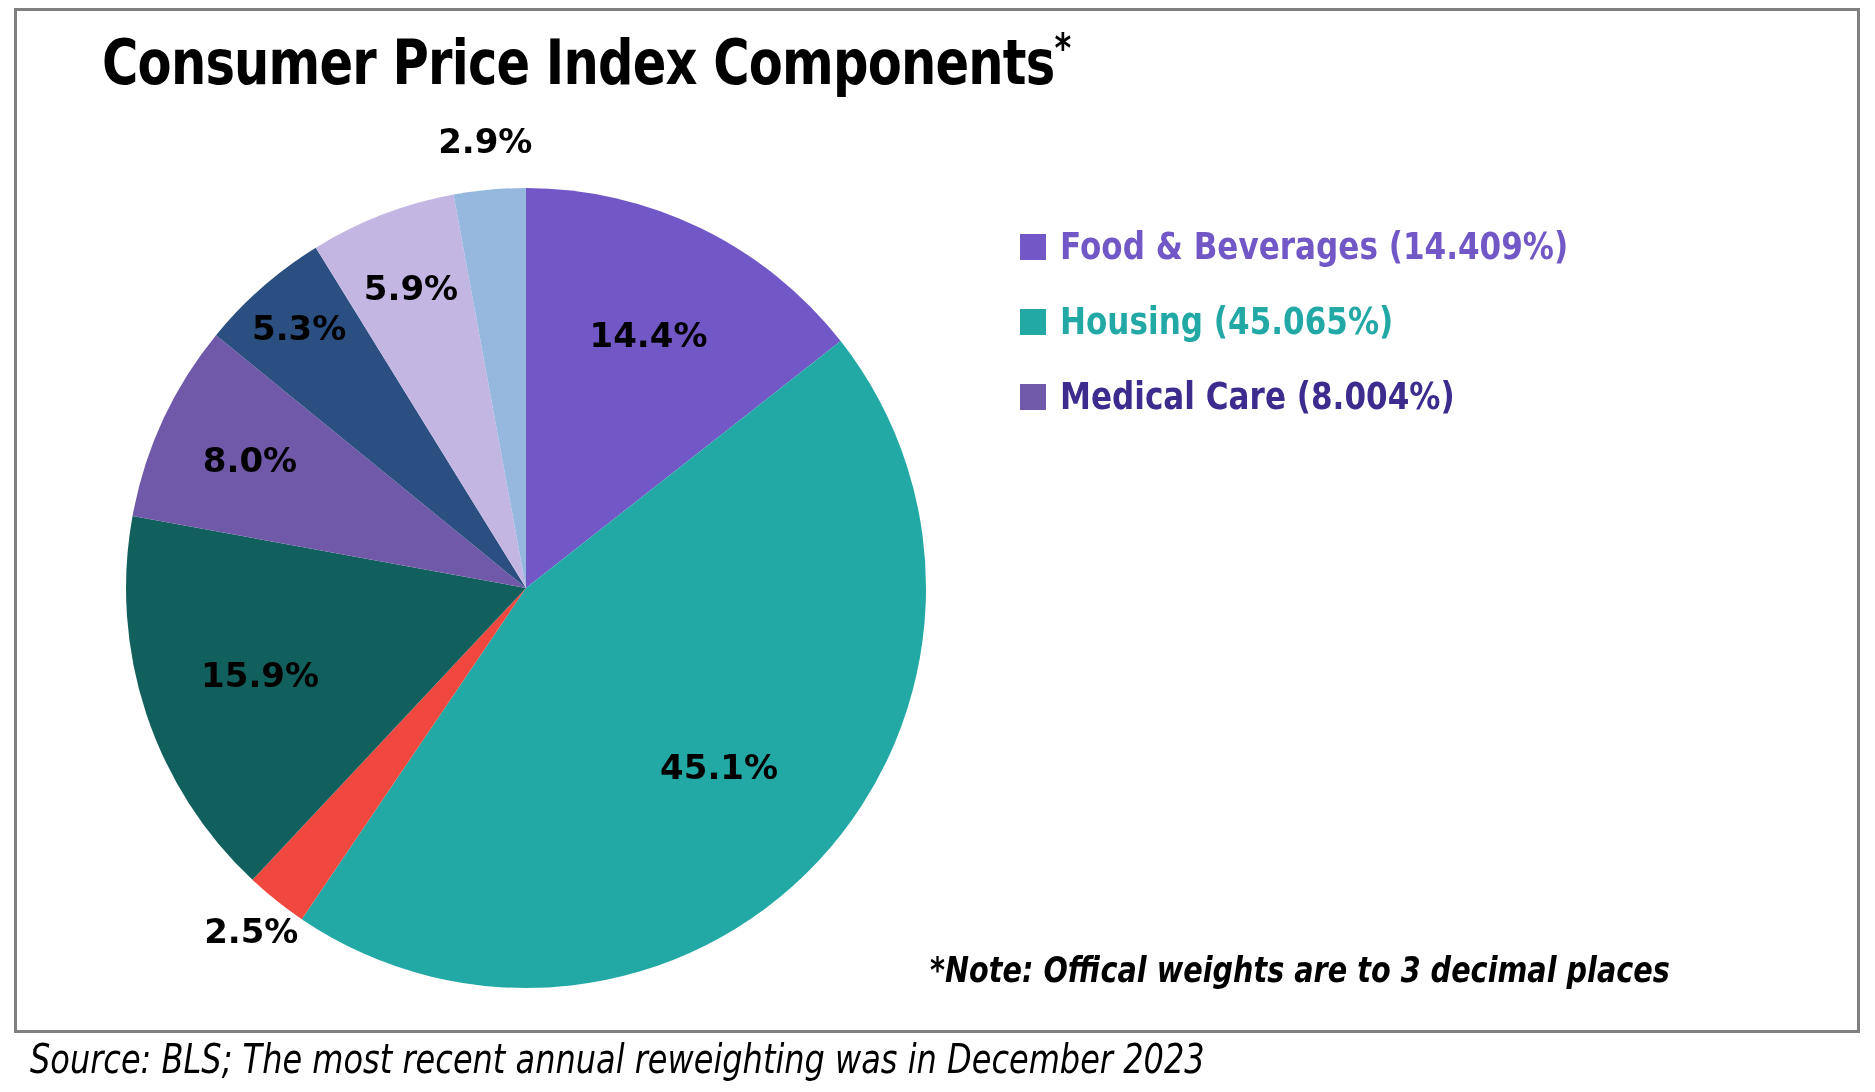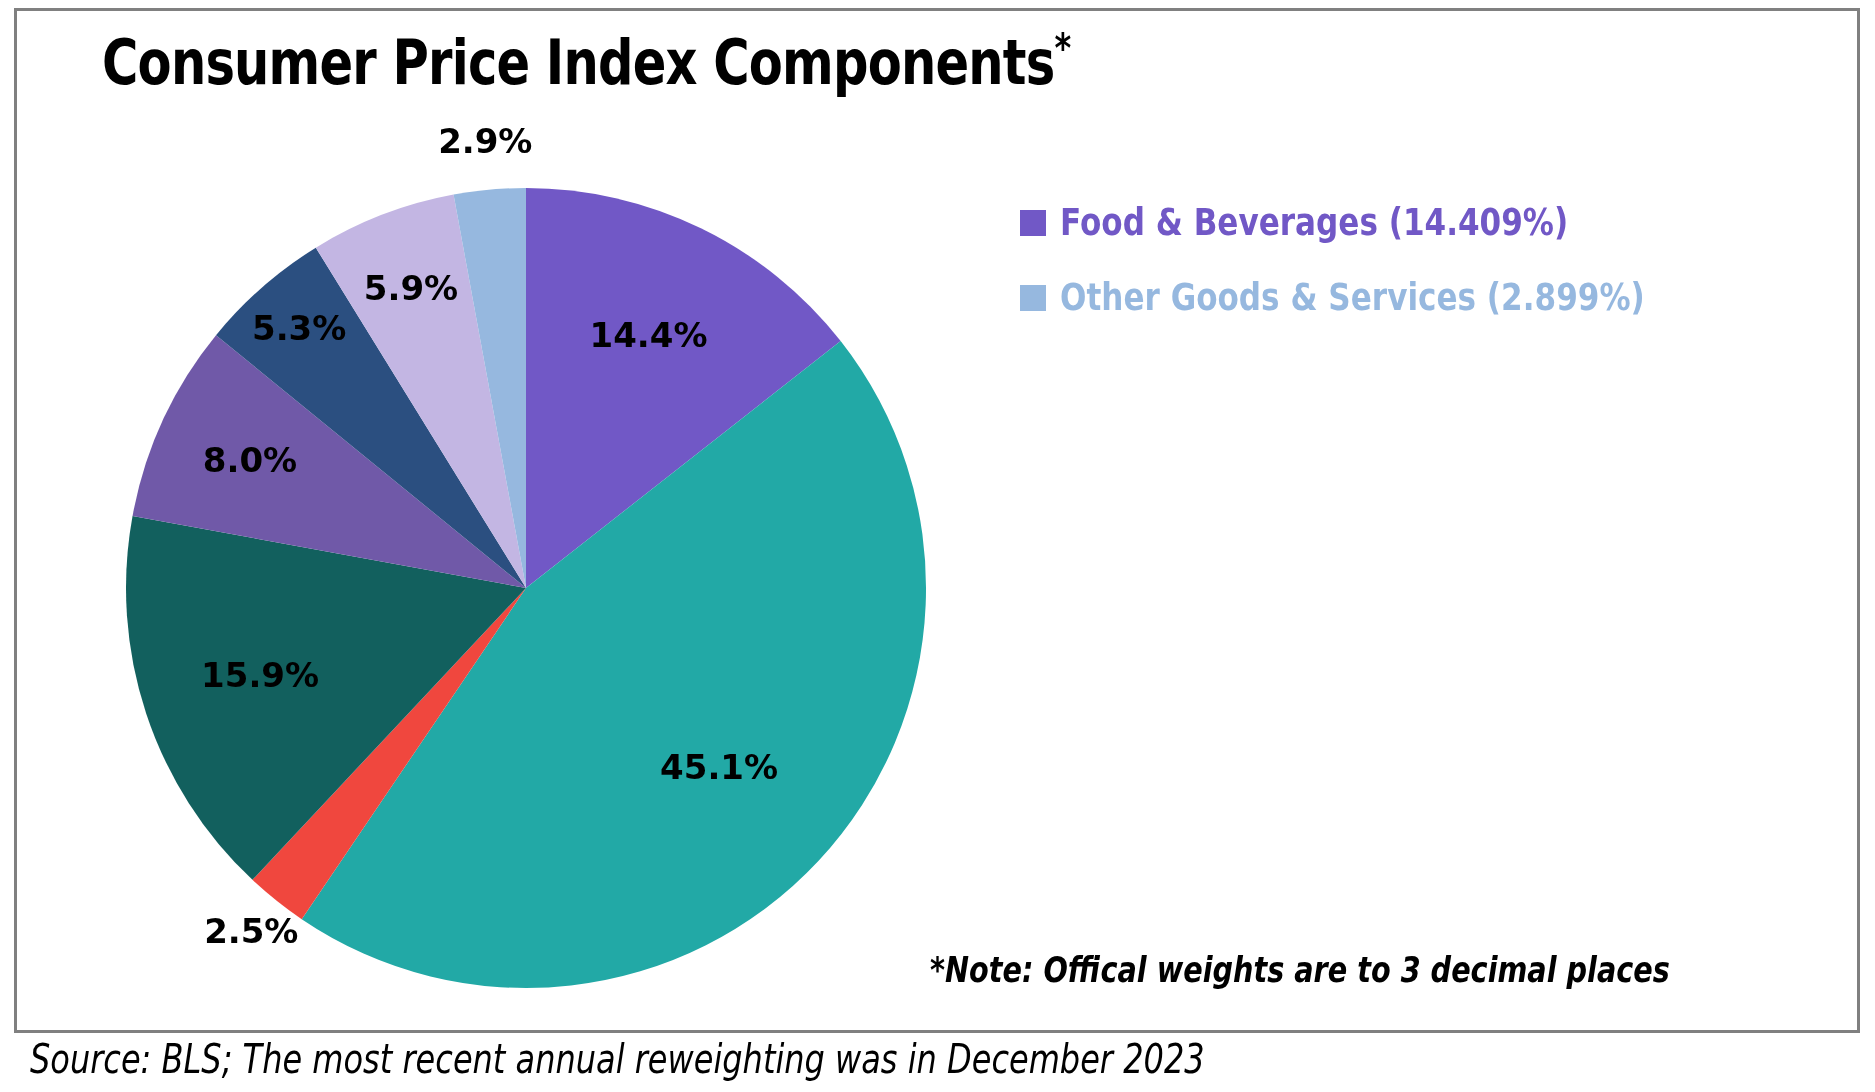--- a/index.html
+++ b/index.html
@@ -69,21 +69,21 @@
     font-family: "DejaVu Sans", sans-serif;
     font-weight: bold;
     font-size: 34px;
     fill: #000000;
   }
 
   
   #legend {
     position: absolute;
     left: 1020px;
-    top: 185px;
+    top: 209px;
     width: 830px;
   }
   .legend-item {
     display: flex;
     align-items: center;
     height: 75px;
     white-space: nowrap;
   }
   .legend-swatch {
     width: 26px;
@@ -163,22 +163,26 @@
         </g>
     </svg>
   </div>
 
   <div id="legend">
       <div class="legend-item">
         <span class="legend-swatch" style="background: rgb(113, 88, 198);"></span>
         <span class="legend-text" style="color: rgb(113, 88, 198);">Food &amp; Beverages (14.409%)</span>
       </div>
       <div class="legend-item">
-        <span class="legend-swatch" style="background: rgb(150, 184, 223);"></span>
-        <span class="legend-text" style="color: rgb(150, 184, 223);">Other Goods &amp; Services (2.899%)</span>
+        <span class="legend-swatch" style="background: rgb(34, 169, 166);"></span>
+        <span class="legend-text" style="color: rgb(34, 169, 166);">Housing (45.065%)</span>
+      </div>
+      <div class="legend-item">
+        <span class="legend-swatch" style="background: rgb(112, 89, 168);"></span>
+        <span class="legend-text" style="color: rgb(61, 43, 142);">Medical Care (8.004%)</span>
       </div>
     </div>
 
   <div id="note">*Note: Offical weights are to 3 decimal places</div>
 
   <div id="source">Source: BLS; The most recent annual reweighting was in December 2023</div>
 
 </div>
 
 </body></html>

